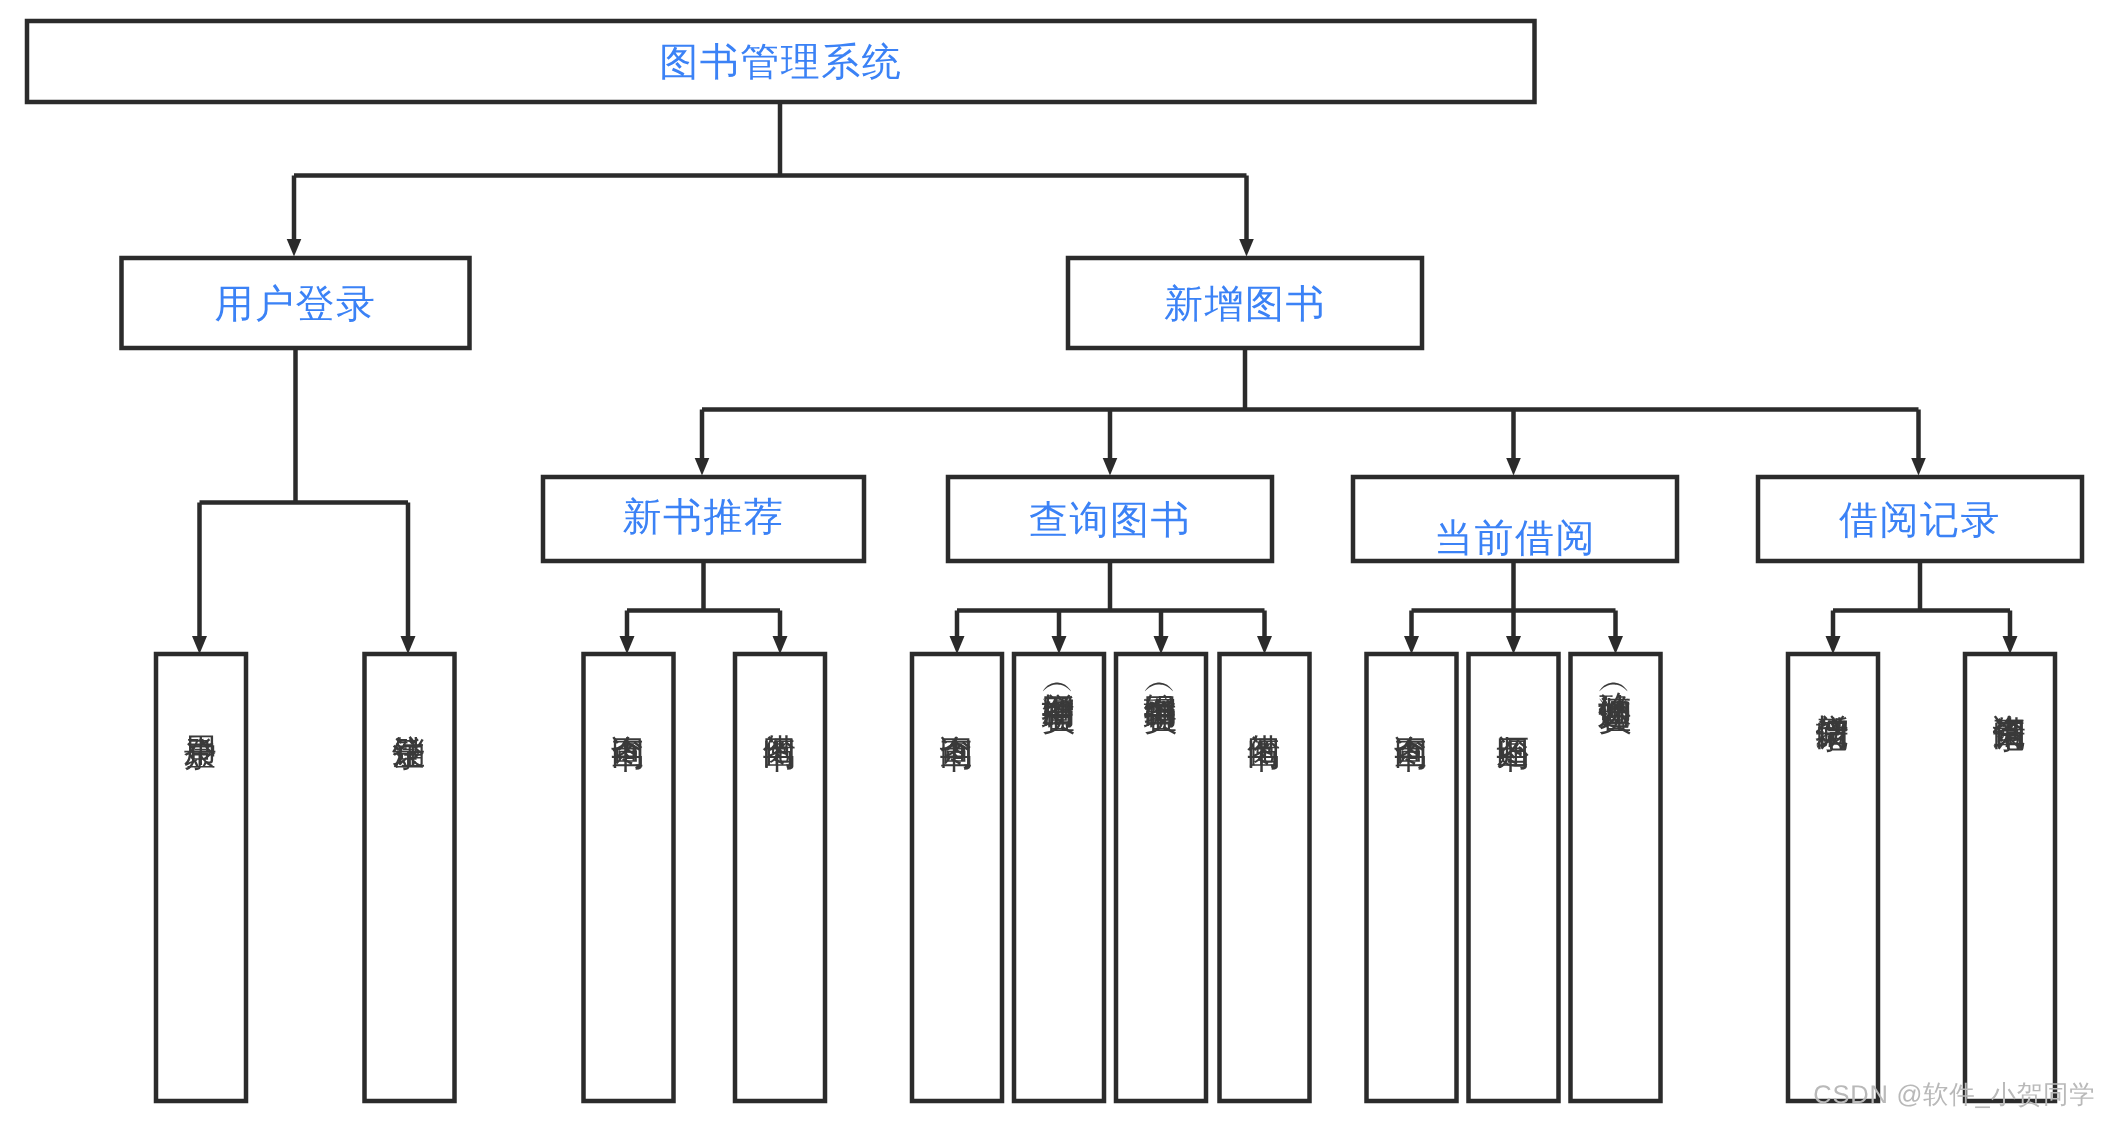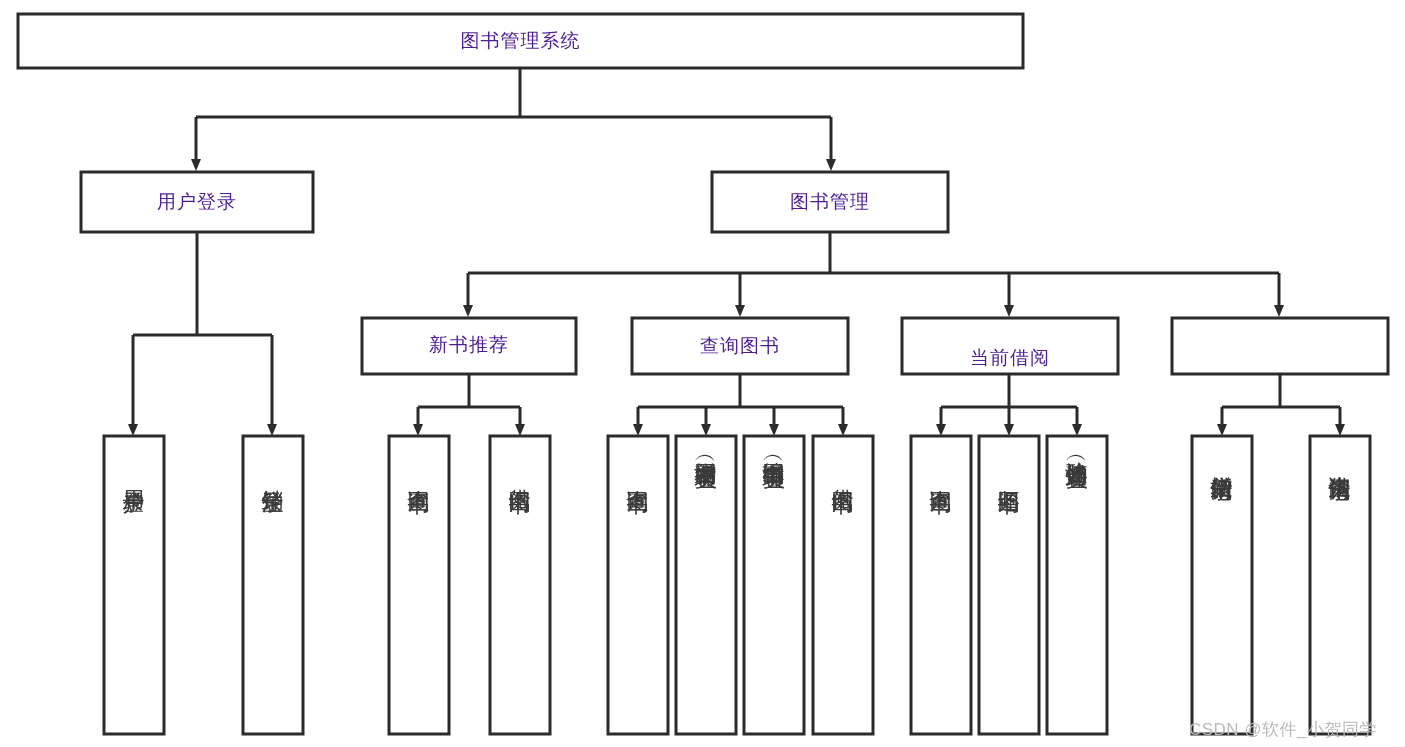--- a/index.html
+++ b/index.html
@@ -55,28 +55,28 @@
   }
   .hlabel-holder {
     position: absolute;
     display: flex;
     align-items: center;
     justify-content: center;
     pointer-events: none;
   }
   .hlabel {
     font-family: "Liberation Sans", "DejaVu Sans", sans-serif;
-    font-size: 19px;
-    color: #4c1d95;
+    font-size: 26px;
+    color: #3b82f6;
     letter-spacing: 1px;
     white-space: nowrap;
   }
   .watermark {
     position: absolute;
-    right: 28px;
+    right: 8px;
     bottom: 6px;
     font-family: "Liberation Sans", "DejaVu Sans", sans-serif;
     font-size: 17px;
     color: #b9b9b9;
     letter-spacing: 0.5px;
     white-space: nowrap;
   }
 </style>
 </head>
 <body>
@@ -161,35 +161,38 @@
 
   <div class="hlabel-holder" style="left:18px; top:14px; width:1005px; height:54px;">
     <span class="hlabel">图书管理系统</span>
   </div>
 
   <div class="hlabel-holder" style="left:81px; top:172px; width:232px; height:60px;">
     <span class="hlabel">用户登录</span>
   </div>
 
   <div class="hlabel-holder" style="left:712px; top:172px; width:236px; height:60px;">
-    <span class="hlabel">图书管理</span>
+    <span class="hlabel">新增图书</span>
   </div>
 
   <div class="hlabel-holder" style="left:362px; top:318px; width:214px; height:53px;">
     <span class="hlabel">新书推荐</span>
   </div>
 
   <div class="hlabel-holder" style="left:632px; top:318px; width:216px; height:56px;">
     <span class="hlabel">查询图书</span>
   </div>
 
   <div class="hlabel-holder" style="left:902px; top:336px; width:216px; height:44px;">
     <span class="hlabel">当前借阅</span>
   </div>
 
+  <div class="hlabel-holder" style="left:1172px; top:318px; width:216px; height:56px;">
+    <span class="hlabel">借阅记录</span>
+  </div>
 
   <div class="vlabel-holder" style="left:104px; top:472px; width:60px; height:250px;">
     <span class="vlabel">用户登录</span>
   </div>
   <div class="vlabel-holder" style="left:243px; top:472px; width:60px; height:250px;">
     <span class="vlabel">注销登录</span>
   </div>
 
   <div class="vlabel-holder" style="left:389px; top:472px; width:60px; height:250px;">
     <span class="vlabel">查询图书</span>

